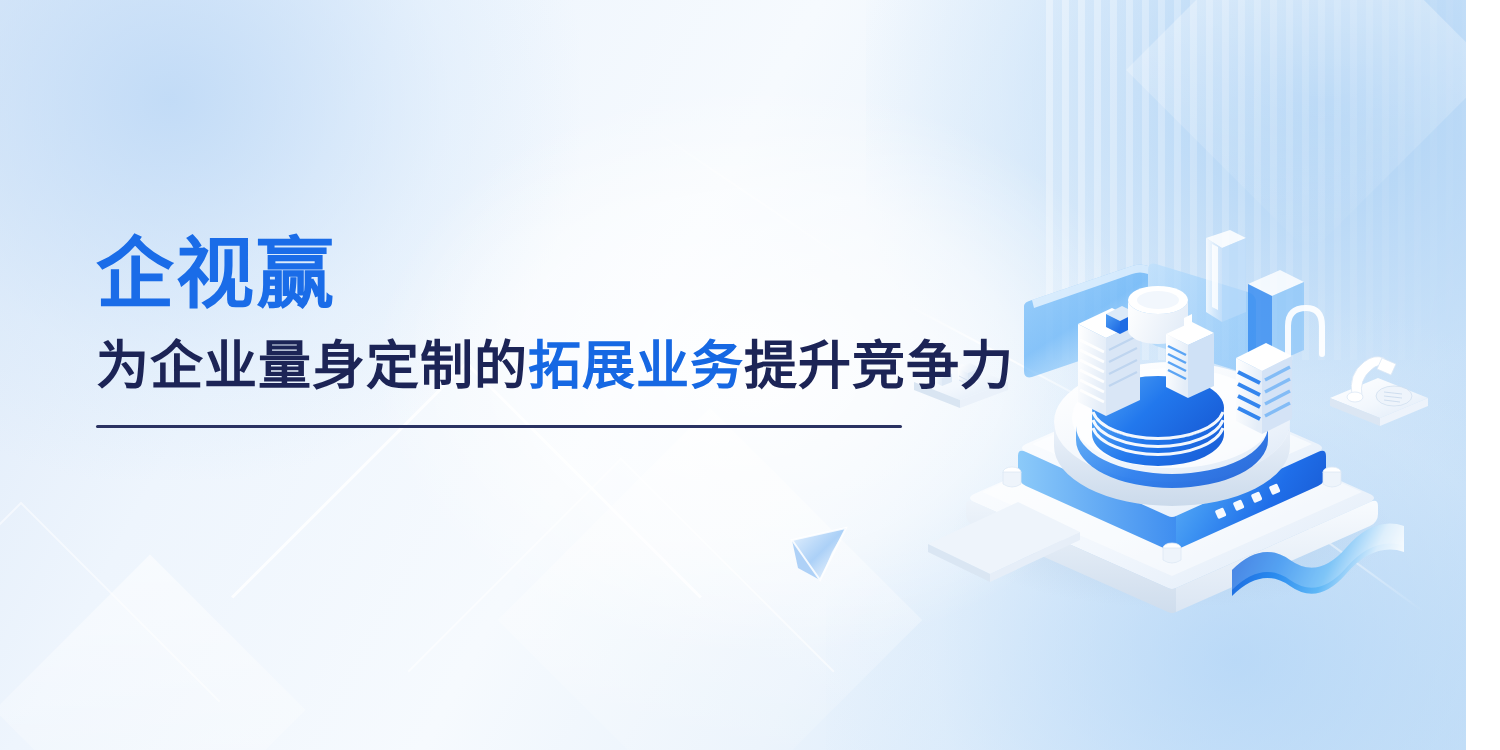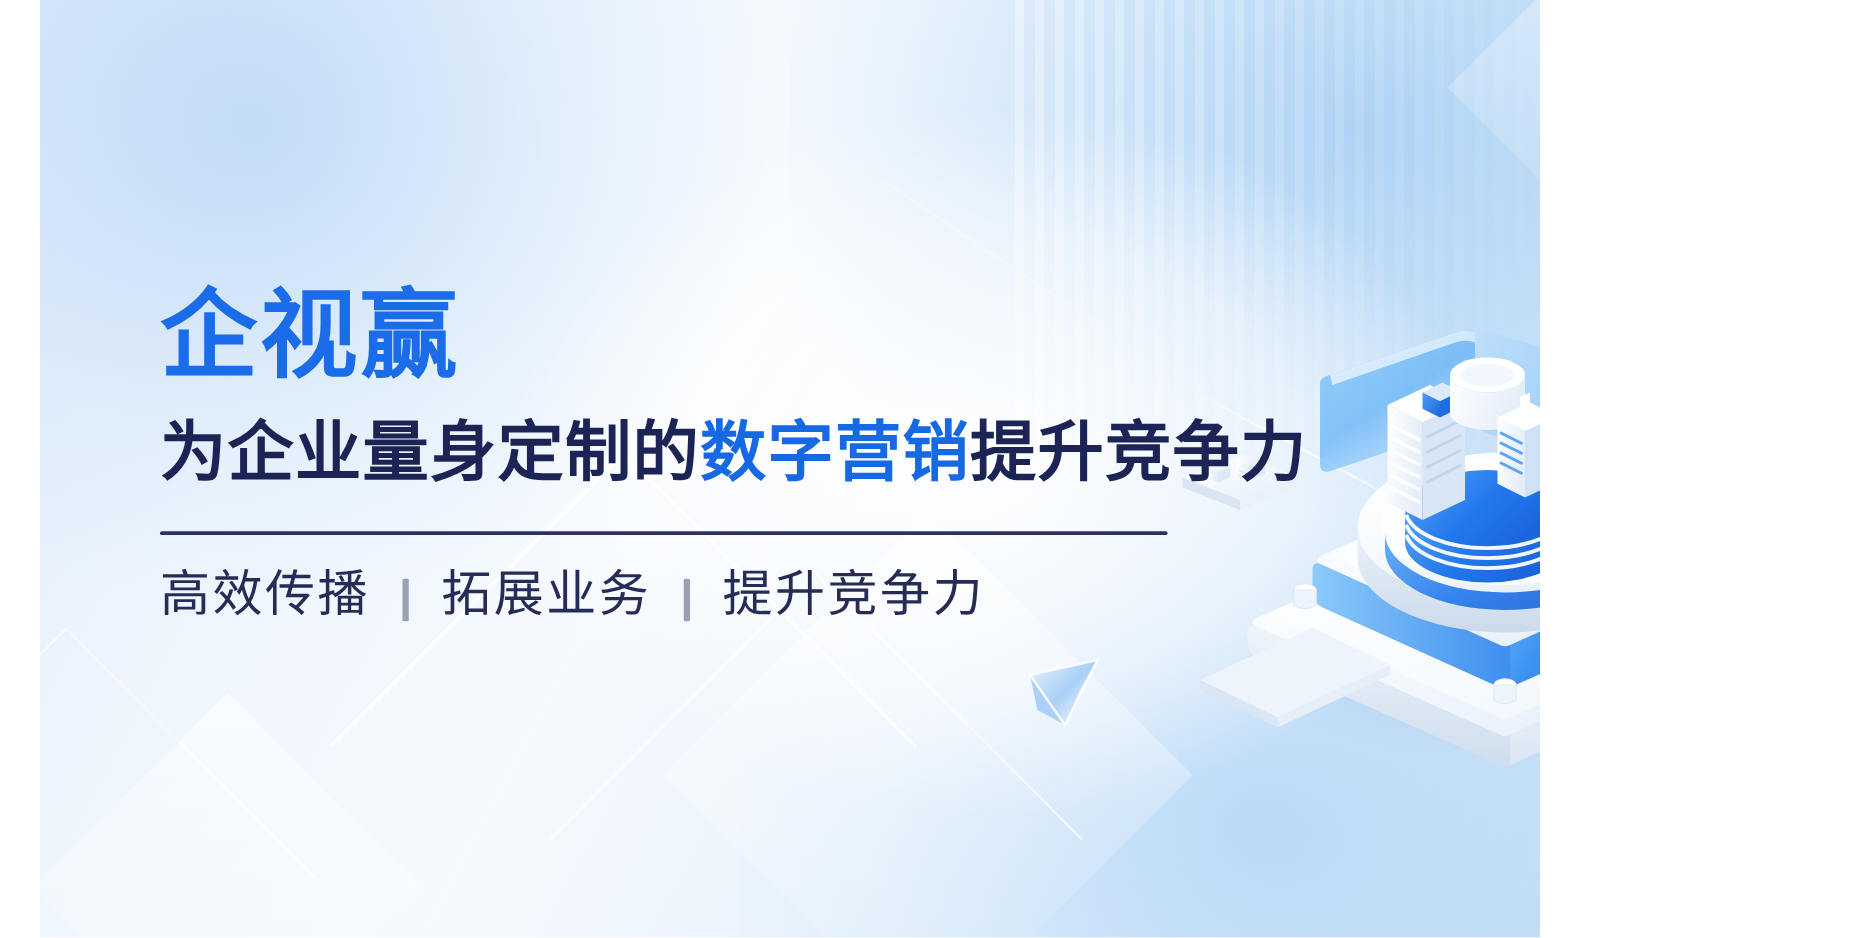--- a/index.html
+++ b/index.html
@@ -3,27 +3,26 @@
 <meta charset="utf-8">
 <title>企视赢 Banner</title>
 <style>
   html, body {
     margin: 0;
     padding: 0;
     background: #ffffff;
   }
   #banner {
     position: relative;
-    width: 1200px;
+    width: 1466px;
     height: 750px;
     overflow: hidden;
-    font-family: Liberation Mono, monospace;
+    font-family: Liberation Serif, serif;
     background:
       linear-gradient(118deg, #dbe8f8 0%, #eef5fd 22%, #f6fafe 44%, #eaf3fc 62%, #d2e6fa 82%, #bcdaf6 100%);
-    margin-left: 32px;
   }
 
   
   .bg-layer { position: absolute; inset: 0; pointer-events: none; }
 
   .bg-glow-tl {
     position: absolute;
     left: -240px; top: -280px;
     width: 820px; height: 760px;
     background: radial-gradient(ellipse at 50% 50%, rgba(188,216,246,0.85) 0%, rgba(210,230,250,0.35) 48%, rgba(255,255,255,0) 72%);
@@ -471,26 +470,19 @@
       <g transform="translate(332 278)">
         <path d="M0 62 q30 -30 58 -10 q28 20 56 -12 q28 -32 58 -22 L172 44 q-30 -10 -58 22 q-28 32 -56 12 q-28 -20 -58 10 Z" fill="url(#gRibbon)"></path>
         <path d="M0 62 q30 -30 58 -10 q28 20 56 -12 q28 -32 58 -22 L172 38 q-30 -10 -58 22 q-28 32 -56 12 q-28 -20 -58 10 Z" fill="#ffffff" opacity="0.2"></path>
       </g>
     </svg>
   </div>
 
   <div class="content">
     <h1 class="brand">企视赢</h1>
 
-    <h2 class="headline"><span>为企业量身定制的</span><span class="hl-accent">数字营销</span><span>提升竞争力</span></h2>
+    <h2 class="headline"><span>为企业量身定制的</span><span class="hl-accent">拓展业务</span><span>提升竞争力</span></h2>
 
     <div class="rule"></div>
 
-    <div class="tagline">
-      <span class="tg-item">高效传播</span>
-      <span class="tg-sep"></span>
-      <span class="tg-item">拓展业务</span>
-      <span class="tg-sep"></span>
-      <span class="tg-item">提升竞争力</span>
-    </div>
   </div>
 
 </div>
 
 </body></html>

